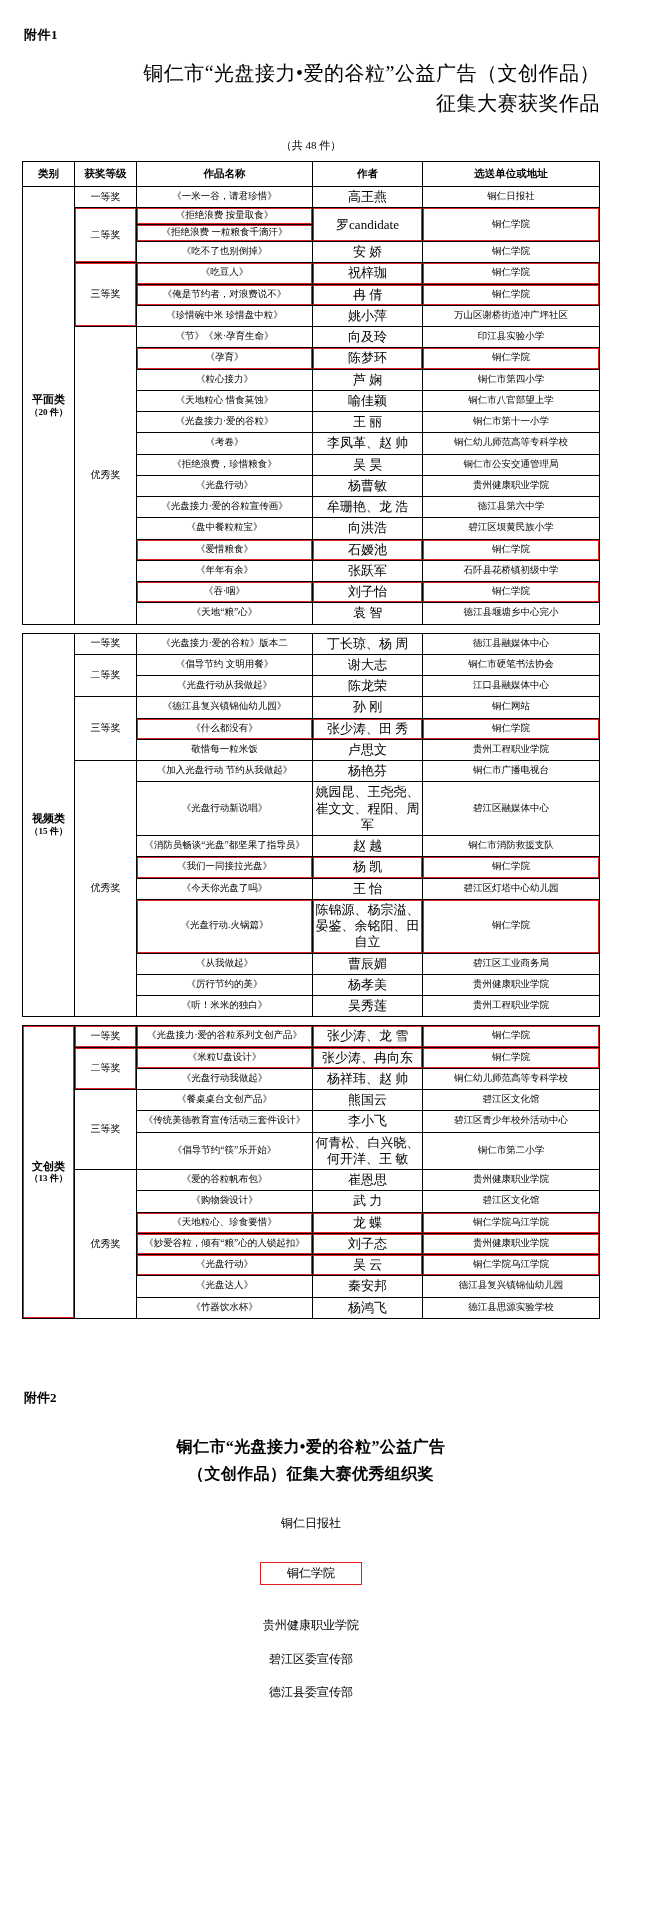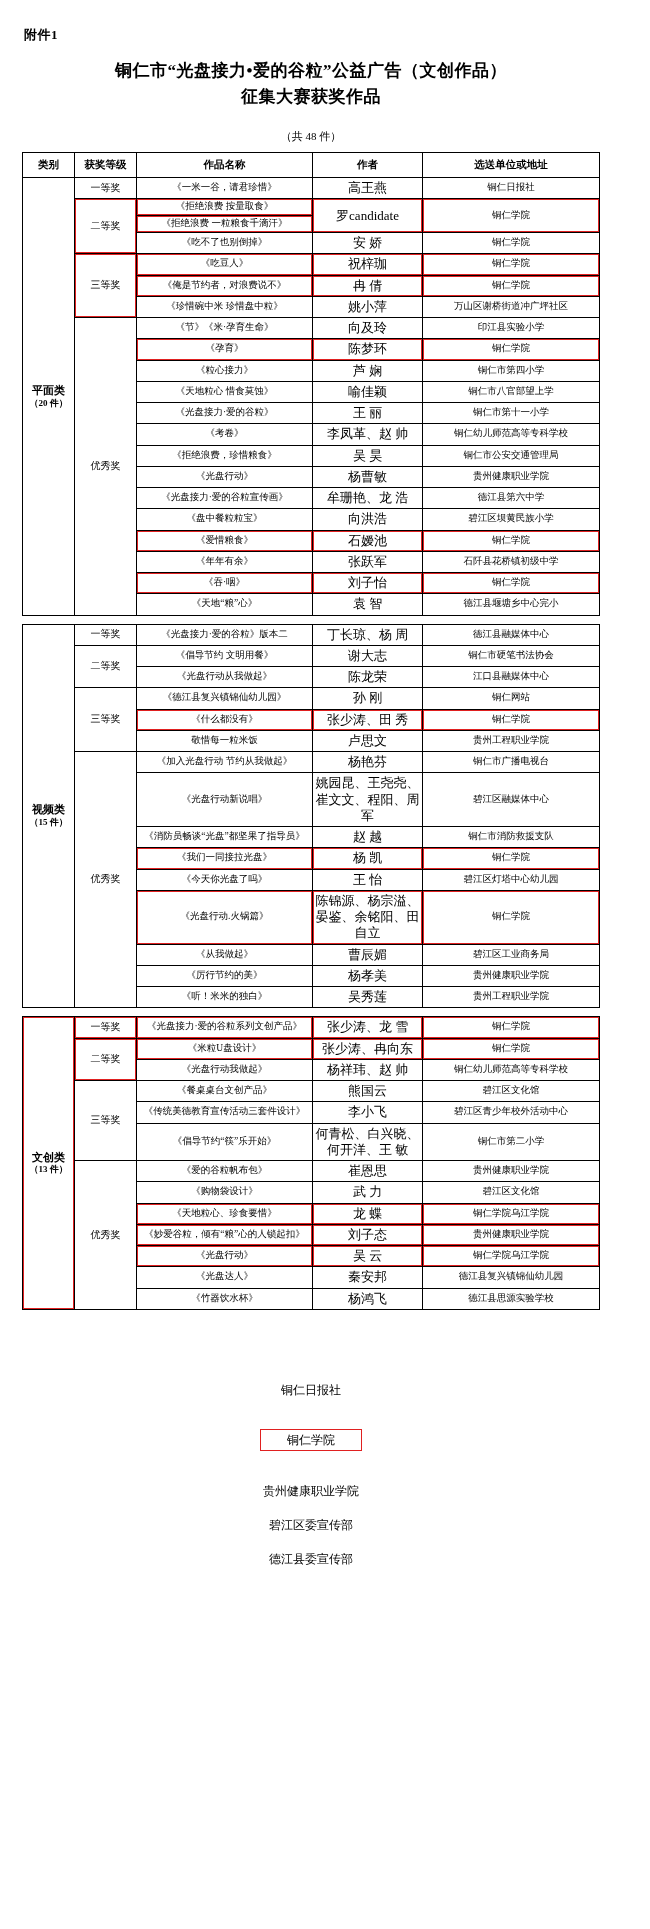--- a/index.html
+++ b/index.html
@@ -19,23 +19,23 @@
     box-sizing: border-box;
     padding: 18px 22px 4px 22px;
   }
   .attach-label {
     font-size: 13px;
     font-weight: bold;
     margin: 8px 0 14px 2px;
     letter-spacing: 0.5px;
   }
   .doc-title {
-    text-align: center;
-    font-size: 17px;
-    font-weight: bold;
+    text-align: right;
+    font-size: 20px;
+    font-weight: normal;
     line-height: 1.5;
     letter-spacing: 0.5px;
   }
   .doc-subtitle {
     text-align: center;
     font-size: 11px;
     margin-top: 20px;
     margin-bottom: 8px;
   }
   table.awards {
@@ -433,20 +433,25 @@
           <tr>
             <td class="work">《竹器饮水杯》</td>
             <td class="author">杨鸿飞</td>
             <td class="unit">德江县思源实验学校</td>
           </tr>
         </tbody>
       </table>
     </div>
 
   <div class="attach2">
+    <div class="attach2-label">附件2</div>
+    <div class="attach2-title">
+      <div>铜仁市“光盘接力•爱的谷粒”公益广告</div>
+      <div>（文创作品）征集大赛优秀组织奖</div>
+    </div>
     <div class="org-list" id="org-list">
         <div class="org-row"><span class="org-item">铜仁日报社</span></div>
         <div class="org-row"><span class="org-item boxed">铜仁学院</span></div>
         <div class="org-row"><span class="org-item">贵州健康职业学院</span></div>
         <div class="org-row"><span class="org-item">碧江区委宣传部</span></div>
         <div class="org-row"><span class="org-item">德江县委宣传部</span></div>
       </div>
   </div>
 
 </div>

